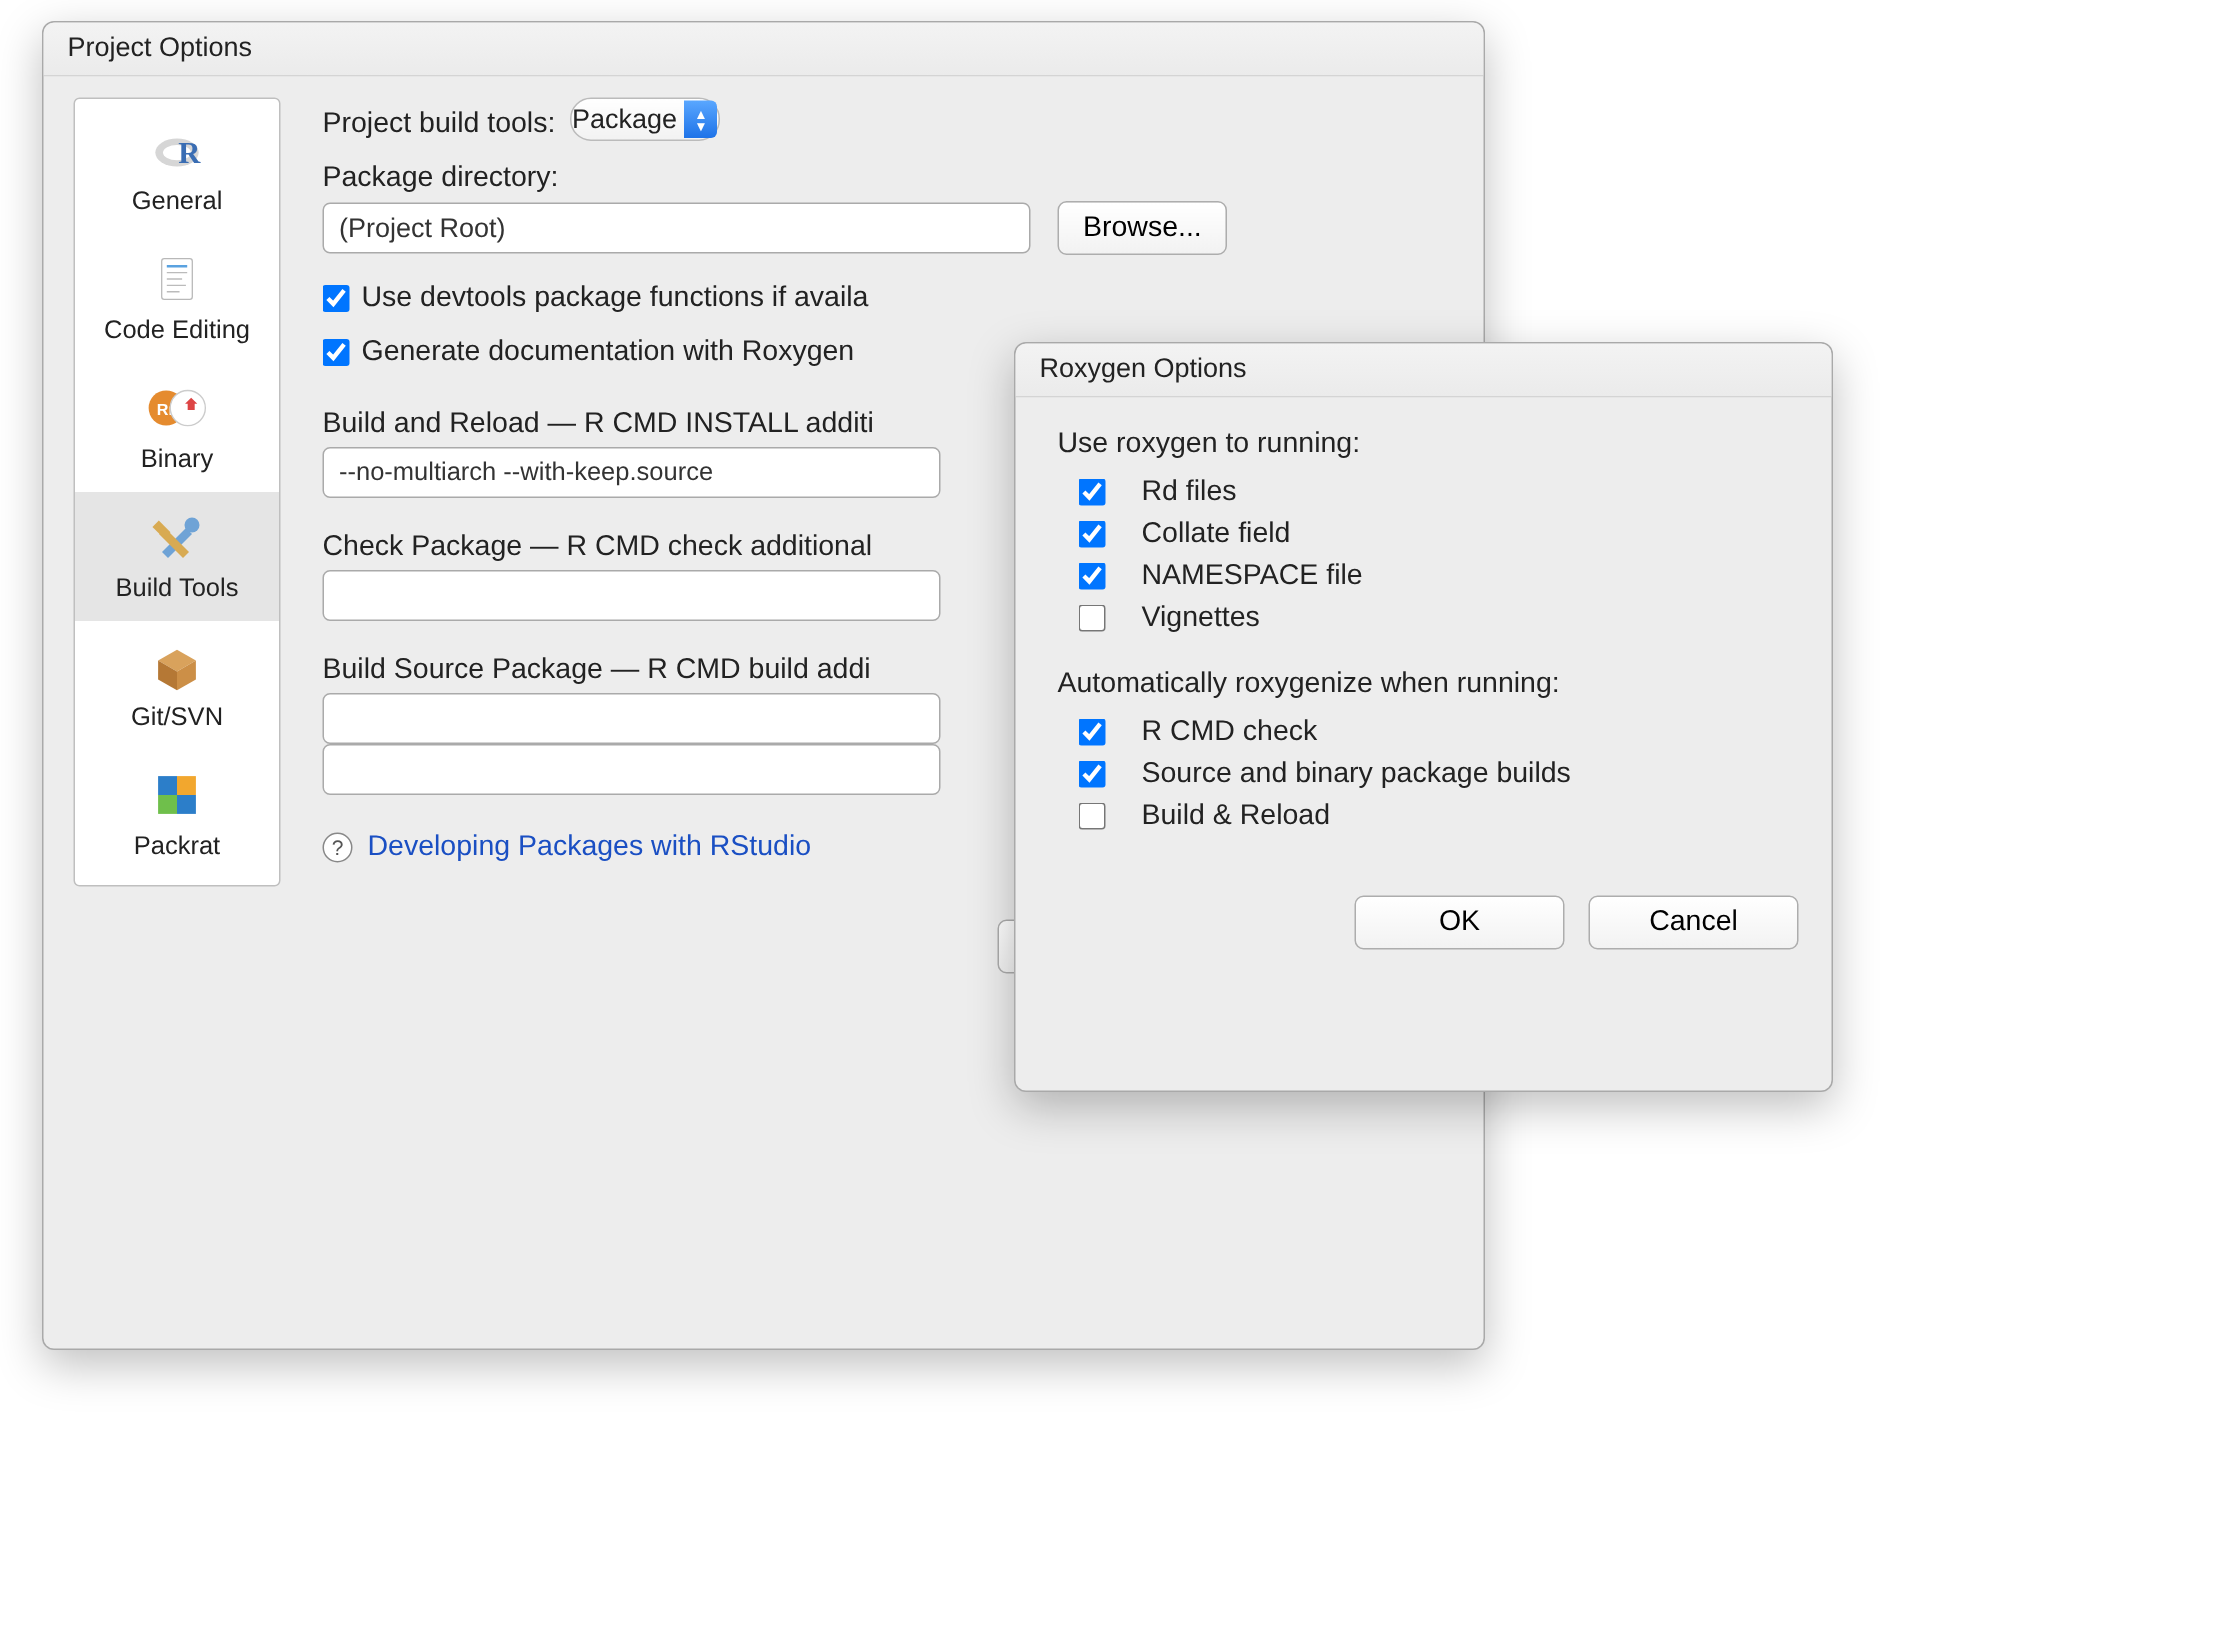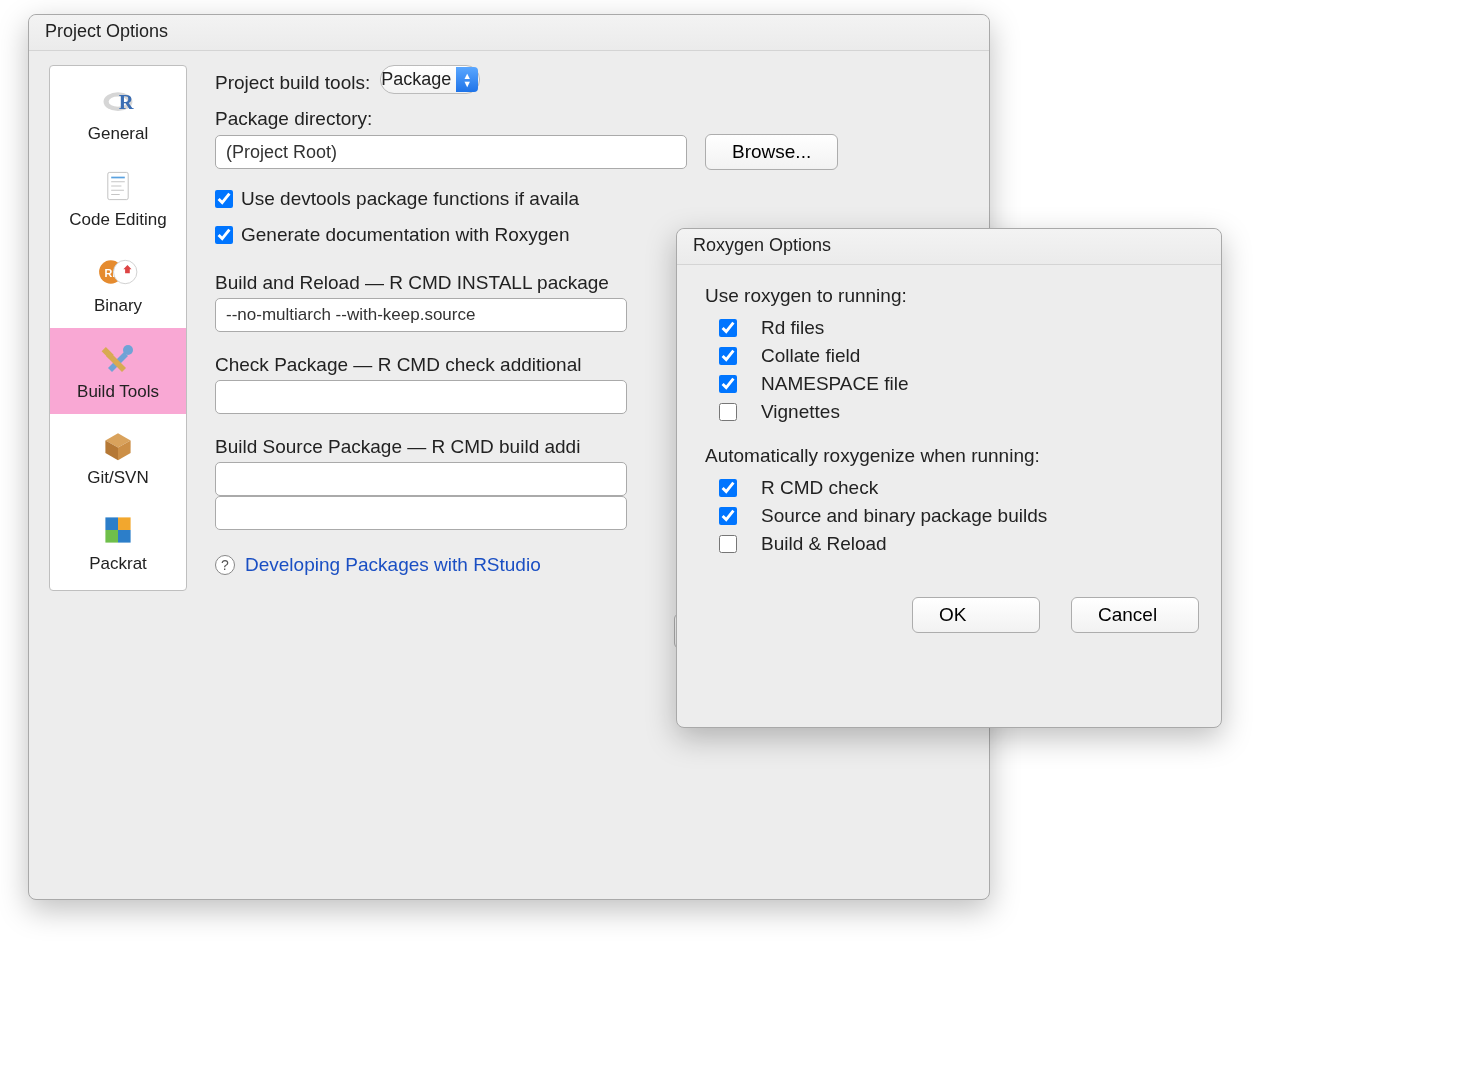--- a/index.html
+++ b/index.html
@@ -34,21 +34,21 @@
       border: 1px solid #bfbfbf;
       border-radius: 4px;
       padding: 4px 0;
     }
     .side-item {
       display: flex; flex-direction: column; align-items: center;
       padding: 10px 4px 12px 4px;
       font-size: 17px;
       cursor: pointer;
     }
-    .side-item.selected { background: #f9a8d4; }
+    .side-item.selected { background: #e5e5e5; }
     .side-icon {
       width: 44px; height: 40px;
       display: flex; align-items: center; justify-content: center;
       margin-bottom: 4px;
     }
     
     .panel {
       flex: 1;
       padding: 0px 12px 0 28px;
     }
@@ -77,21 +77,21 @@
       background:#fff; border:1px solid #aaa; border-radius:5px;
       padding: 0 10px;
       font-size: 18px;
       color:#333;
     }
     .fieldrow { display:flex; align-items:center; gap:18px; margin-bottom:18px; }
     .btn {
       background: linear-gradient(#ffffff,#f2f2f2);
       border: 1px solid #adadad;
       border-radius: 6px;
-      padding: 6px 26px;
+      padding: 6px 16px;
       font-size: 19px;
       cursor:pointer;
     }
     .checkbox-row {
       display:flex; align-items:center; gap:8px;
       font-size: 19px;
       margin: 14px 0;
     }
     input[type=checkbox]{
       width:18px; height:18px;
@@ -104,21 +104,21 @@
     .help-icon{
       width:20px;height:20px;border:1px solid #888;border-radius:50%;
       display:flex;align-items:center;justify-content:center;
       font-size:14px;color:#555;background:#fff;
     }
     .help a{ color:#1a4fc3; text-decoration:none; font-size:19px; cursor:pointer;}
     .dialog-buttons{
       display:flex; justify-content:flex-end; gap:20px;
       padding: 8px 24px 20px 0;
     }
-    .btn.wide{ width:128px; text-align:left;margin-left:15px; }
+    .btn.wide{ width:140px; text-align:center; }
 
     
     #roxygen-window { left: 676px; top: 228px; width: 546px; height: 500px; }
     .rox-body { padding: 20px 28px; font-size:19px; }
     .rox-body .group { margin-bottom: 22px; }
     .rox-body .group-title{ margin-bottom:10px; }
     .rox-body .opt {
       display:flex; align-items:center; gap:24px;
       margin: 6px 0 6px 14px;
     }
@@ -222,21 +222,21 @@
 
       <div class="checkbox-row">
         <input type="checkbox" checked="" style="">
         <span>Use devtools package functions if availa</span>
       </div>
       <div class="checkbox-row" style="margin-bottom:26px;">
         <input type="checkbox" checked="" style="">
         <span>Generate documentation with Roxygen</span>
       </div>
 
-      <span class="section-label">Build and Reload — R CMD INSTALL package</span>
+      <span class="section-label">Build and Reload — R CMD INSTALL additi</span>
       <input class="textfield small-textfield" type="text" style="width: 412px; font-family: Liberation Sans, sans-serif; font-size: 17px;" value="--no-multiarch --with-keep.source">
 
       <span class="section-label" style="margin-top:22px;">Check Package — R CMD check additional</span>
       <input class="textfield small-textfield" style="width: 412px;" type="text" value="">
 
       <span class="section-label" style="margin-top:22px;">Build Source Package — R CMD build addi</span>
       <input class="textfield small-textfield" style="width: 412px;" type="text" value="">
 
       <input class="textfield small-textfield" style="width: 412px;" type="text" value="">
 

